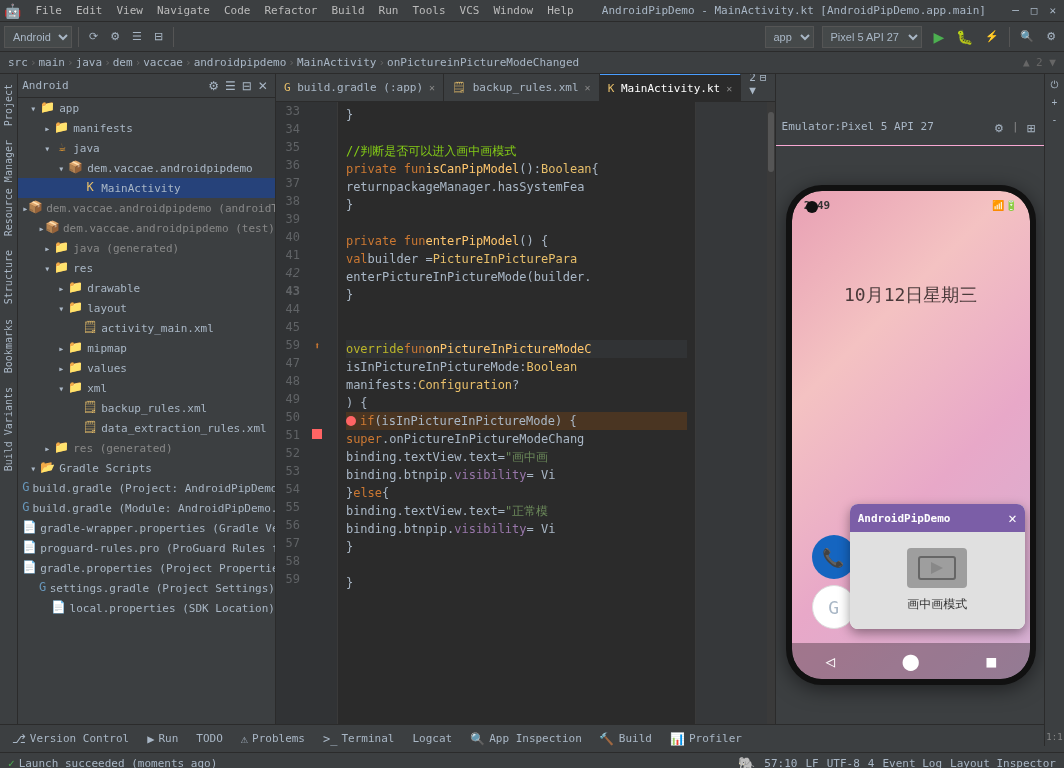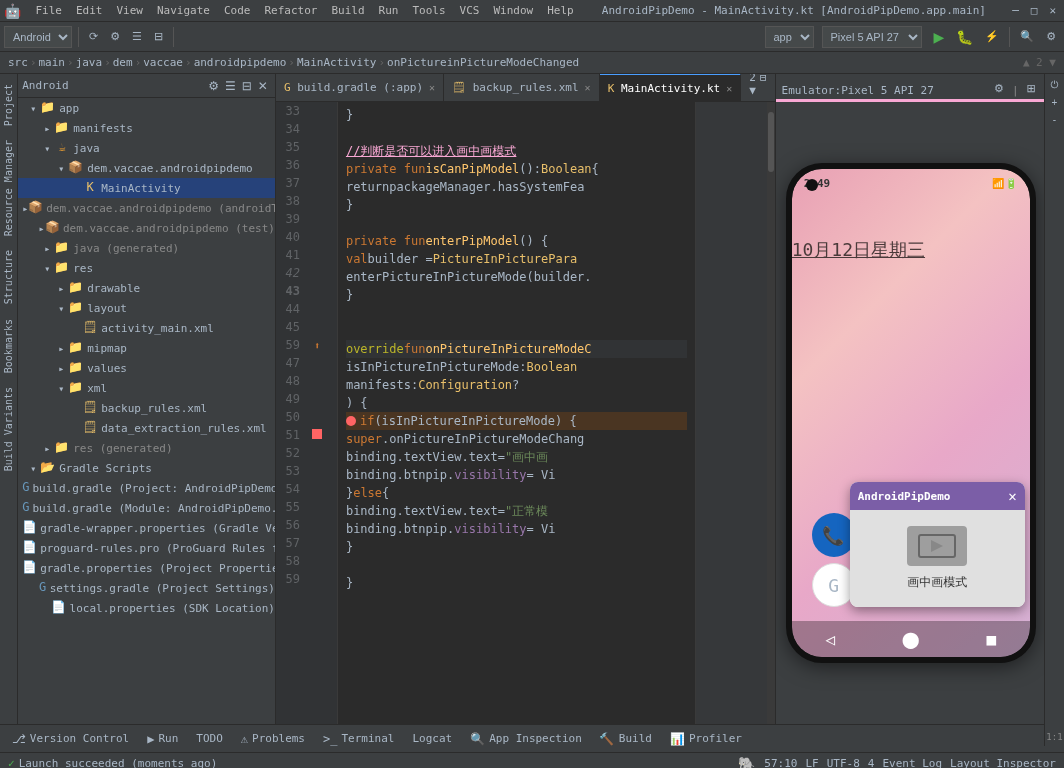--- a/index.html
+++ b/index.html
@@ -47,37 +47,37 @@
     .editor-tab.active { background: #2b2b2b; border-top: 2px solid #4a9eff; color: #ffffff; }
     .editor-tab .close-x { margin-left: 6px; color: #888; font-size: 10px; }
 
     #editor-content { flex: 1; display: flex; overflow: hidden; }
     #code-content { flex: 1; overflow-y: auto; overflow-x: hidden; padding: 4px 8px; font-size: 12px; line-height: 18px; }
 
     .code-line { display: flex; align-items: center; min-height: 18px; }
     .kw { color: #cc7832; }
     .fn { color: #ffc66d; }
     .str { color: #6a8759; }
-    .cm { color: #f9a8d4; text-decoration: underline; }
+    .cm { color: #84cc16; }
     .cls { color: #e8bf6a; }
     .var { color: #a9b7c6; }
     .ann { color: #bbb529; }
 
     
     #right-panel { width: 300px; background: #3c3f41; border-left: 1px solid #2b2b2b; display: flex; flex-direction: column; }
-    #emulator-toolbar { display: flex; align-items: flex-end; padding: 2px 6px; background: #3c3f41; border-bottom: 3px solid #f9a8d4; height: 28px; font-size: 11px; }
+    #emulator-toolbar { display: flex; align-items: flex-start; padding: 2px 6px; background: #3c3f41; border-bottom: 1px solid #f9a8d4; height: 28px; font-size: 11px; margin-top: 44px; }
     #emulator-content { flex: 1; display: flex; justify-content: center; align-items: center; overflow: hidden; }
 
     
     .phone-frame { width: 250px; height: 500px; background: #222; border-radius: 36px; border: 6px solid #111; position: relative; overflow: hidden; box-shadow: 0 4px 20px rgba(0,0,0,0.5); }
     .phone-screen { width: 100%; height: 100%; background: linear-gradient(135deg, #e8a0b4 0%, #f4c2c2 30%, #e8a8c8 60%, #d4b0d4 100%); position: relative; overflow: hidden; border-radius: 30px; }
     .phone-status { position: absolute; top: 0; left: 0; right: 0; height: 28px; display: flex; justify-content: space-between; align-items: center; padding: 6px 12px; z-index: 5; }
     .phone-time { font-size: 11px; color: #333; font-weight: bold; }
     .phone-icons { font-size: 10px; color: #333; }
-    .phone-date { position: absolute; top: 69px; left: 0; right: 0; font-size: 18px; color: #4a3a3a; font-weight: 500; text-decoration: underline; }
+    .phone-date { position: absolute; top: 92px; left: 0; right: 0; text-align: center; font-size: 18px; color: #4a3a3a; font-weight: 500; }
     .phone-fab { position: absolute; bottom: 100px; left: 20px; width: 44px; height: 44px; background: #1565c0; border-radius: 50%; display: flex; align-items: center; justify-content: center; z-index: 5; }
     .phone-fab2 { position: absolute; bottom: 50px; left: 20px; width: 44px; height: 44px; background: white; border-radius: 50%; display: flex; align-items: center; justify-content: center; z-index: 5; border: 1px solid #ddd; }
 
     
     .pip-window { position: absolute; bottom: 50px; right: 5px; width: 175px; background: white; border-radius: 8px; overflow: hidden; box-shadow: 0 4px 12px rgba(0,0,0,0.4); z-index: 10; }
     .pip-header { background: #7b5ea7; padding: 6px 8px; display: flex; align-items: center; justify-content: space-between; }
     .pip-title { color: white; font-size: 11px; font-weight: bold; }
     .pip-close { color: white; font-size: 14px; cursor: pointer; }
     .pip-body { background: #e0e0e0; padding: 16px; text-align: center; }
     .pip-icon-area { width: 60px; height: 40px; background: #9e9e9e; margin: 0 auto 8px; border-radius: 4px; display: flex; align-items: center; justify-content: center; }

